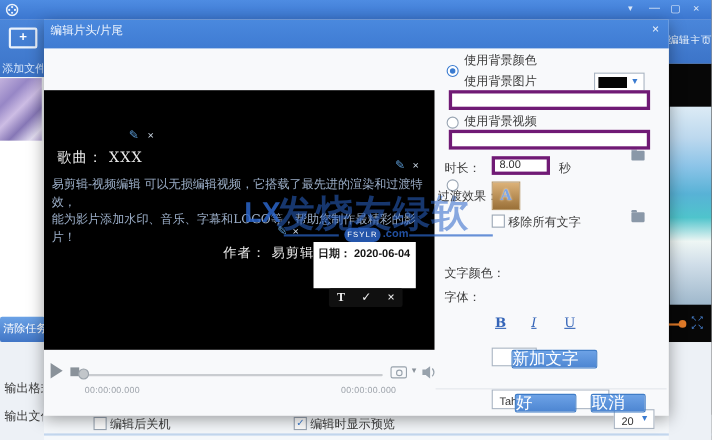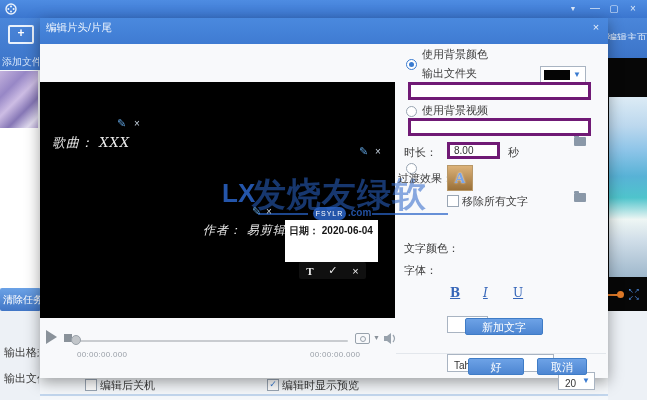--- a/index.html
+++ b/index.html
@@ -24,21 +24,21 @@
   .cbox{width:10px;height:10px;background:#fff;border:1px solid #9aa6b4;font-size:9px;line-height:9px;
     text-align:center;color:#3a7bd0;font-weight:bold;}
   .expand{font-size:7px;color:#4a86d8;line-height:7px;letter-spacing:0;}
   
   .dialog{left:40px;top:18px;width:568px;height:360px;background:#f8f9fb;
     box-shadow:0 4px 14px rgba(0,0,0,.38);}
   .dlg-titlebar{left:0;top:0;width:568px;height:26px;background:linear-gradient(#4a89de,#3f7bd2);}
   .dlg-title{left:6px;top:3px;color:#f0f6fe;font-size:10.5px;}
   .dlg-close{left:548px;top:2px;width:16px;height:14px;color:#e8f0fa;font-size:11px;text-align:center;line-height:14px;}
   .preview{left:0;top:64px;width:355px;height:236px;background:#000;}
-  .serif{font-family:"DejaVu Serif","Liberation Serif",serif;font-style:italic;}
+  .serif{font-family:"DejaVu Serif","Liberation Serif",serif;}
   .pencil{color:#5b9bd5;font-size:11px;line-height:11px;}
   .xicon{color:#c8d4e0;font-size:10px;line-height:10px;}
   .song{color:#ececec;font-size:13px;letter-spacing:1px;}
   .desc{color:#9db0ca;font-size:11px;line-height:16px;width:342px;}
   .author{color:#e8e8e8;font-size:12px;letter-spacing:1px;}
   .datebox{width:93px;height:42px;background:#fff;box-sizing:border-box;padding:4px 0 0 4px;
     font-size:10px;font-weight:bold;color:#151515;}
   .ttoolbar{width:67px;height:17px;background:#101010;border-radius:2px;color:#f0f0f0;
     display:flex;align-items:center;justify-content:space-around;font-size:11px;}
   
@@ -68,21 +68,21 @@
   .folder::before{content:'';position:absolute;top:-2px;left:0;width:5px;height:2px;background:#8a98a8;border-radius:1px 1px 0 0;}
   .dd{background:#fff;border:1px solid #a9b4c2;box-sizing:border-box;position:relative;}
   .dd .arrow{position:absolute;right:4px;top:50%;transform:translateY(-58%);color:#3a7bd0;font-size:8px;}
   .dd .val{font-size:10px;color:#333;line-height:16px;padding-left:6px;}
   .swatch-black{position:absolute;left:3px;top:3px;width:26px;height:10px;background:#050505;}
   .transthumb{width:26px;height:26px;border:1px solid #b89868;box-sizing:border-box;
     background:linear-gradient(180deg,#dcb279,#9a7038);text-align:center;font-size:15px;font-weight:bold;
     color:#7aa4e8;line-height:24px;text-shadow:0 0 2px #fff;font-family:"Liberation Serif",serif;}
   .biu{font-family:"DejaVu Serif","Liberation Serif",serif;font-size:12px;color:#3565b8;text-decoration:underline;}
   .bluebtn{background:linear-gradient(#6da2e6,#4d86d2);border:1px solid #3f7cc6;border-radius:2px;
-    color:#fff;font-size:11px;text-align:center;box-sizing:border-box;}
+    color:#fff;font-size:15px;box-sizing:border-box;}
   .sep{height:1px;background:#e3e7ec;}
 </style>
 </head>
 <body>
 
 <div class="screen">
 
   <div class="abs titlebar">
     <svg class="abs" style="left:5px;top:3px" width="12" height="12" viewBox="0 0 12 12">
       <circle cx="6" cy="6" r="5" fill="none" stroke="#eaf2fc" stroke-width="1.4"></circle>
@@ -131,20 +131,24 @@
       <span class="abs dlg-close">×</span>
     </div>
 
     <div class="abs preview">
       <span class="abs pencil" style="left:77px;top:36px">✎</span>
       <span class="abs xicon" style="left:94px;top:37px">×</span>
       <div class="abs serif song" style="left:12px;top:52px">歌曲： XXX</div>
 
       <span class="abs pencil" style="left:319px;top:64px">✎</span>
       <span class="abs xicon" style="left:335px;top:65px">×</span>
+      <div class="abs serif desc" style="left:7px;top:78px">
+        <span>易剪辑-视频编辑 可以无损编辑视频，它搭载了最先进的渲染和过渡特效，</span><br>
+        <span>能为影片添加水印、音乐、字幕和LOGO等，帮助您制作最精彩的影片！</span>
+      </div>
 
       <span class="abs wm-logo" style="left:182px;top:96px">LX</span>
       <span class="abs wm wm-big" style="left:212px;top:94px">发烧友绿软</span>
       <div class="abs wm-line" style="left:218px;top:131px;width:50px"></div>
       <div class="abs wm-pill" style="left:273px;top:125px">FSYLR</div>
       <span class="abs wm-suffix" style="left:308px;top:125px">.com</span>
       <div class="abs wm-line" style="left:332px;top:131px;width:76px"></div>
 
       <span class="abs pencil" style="left:212px;top:124px">✎</span>
       <span class="abs xicon" style="left:226px;top:125px">×</span>
@@ -172,21 +176,21 @@
     <span class="abs tstamp" style="left:270px;top:332px">00:00:00.000</span>
 
     <div class="abs radio sel" style="left:366px;top:30px"></div>
     <span class="abs plabel" style="left:382px;top:29px">使用背景颜色</span>
     <div class="abs dd" style="left:500px;top:26px;width:46px;height:17px">
       <div class="swatch-black"></div>
       <span class="arrow">▼</span>
     </div>
 
     <div class="abs radio" style="left:366px;top:49px"></div>
-    <span class="abs plabel" style="left:382px;top:48px">输出文件夹</span>
+    <span class="abs plabel" style="left:382px;top:48px">使用背景图片</span>
     <input class="abs tinput" style="left: 368px; top: 64px; width: 183px; height: 18px;" value="">
     <div class="abs folder" style="left:534px;top:69px"></div>
 
     <div class="abs radio" style="left:366px;top:86px"></div>
     <span class="abs plabel" style="left:382px;top:85px">使用背景视频</span>
     <input class="abs tinput" style="left: 368px; top: 100px; width: 183px; height: 18px;" value="">
     <div class="abs folder" style="left:534px;top:105px"></div>
 
     <span class="abs plabel" style="left:364px;top:127px">时长：</span>
     <input class="abs tinput" style="left: 407px; top: 124px; width: 53px; height: 17px;" value="8.00">

